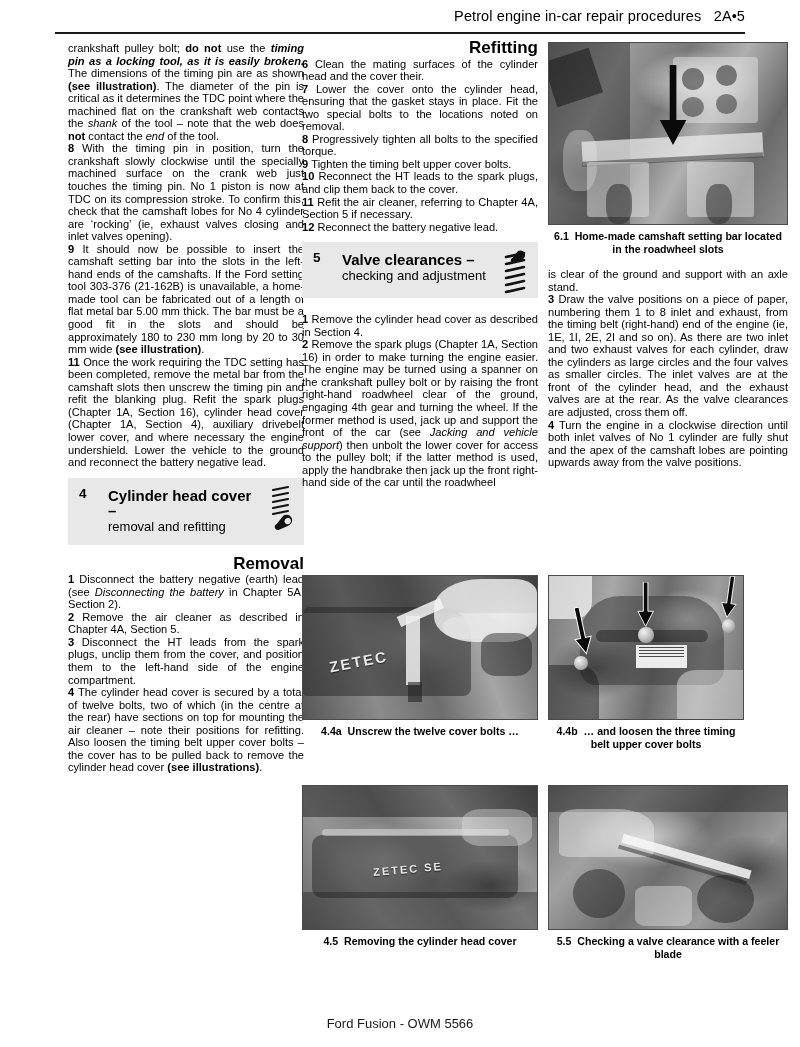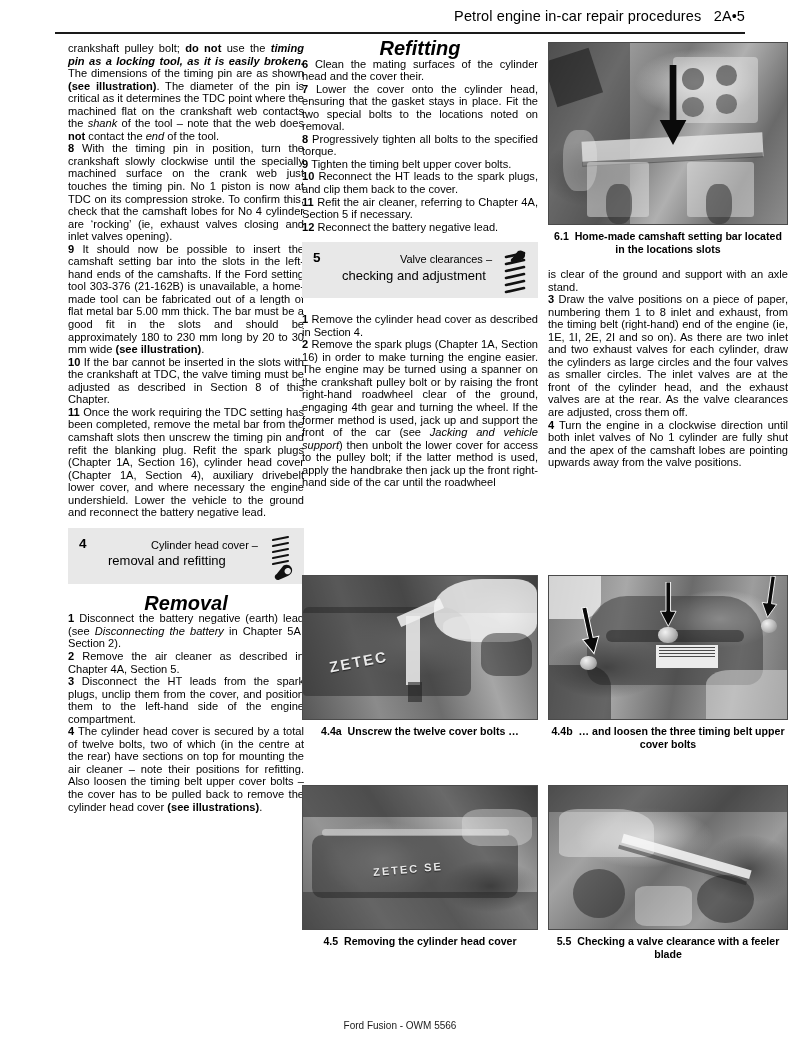--- a/index.html
+++ b/index.html
@@ -57,44 +57,43 @@
     min-height: 56px;
   }
   .section-box .sec-num {
     position: absolute;
     left: 11px; top: 10px;
     font-size: 13.5px;
     font-weight: 700;
   }
   .section-box .sec-title {
     margin-left: 30px;
-    font-size: 11px;
-    font-weight: 400;
+    font-size: 15px;
+    font-weight: 700;
     line-height: 15.5px;
-    text-align: right;
+    text-align: left;
   }
   .section-box .sec-sub {
     margin-left: 30px;
     font-size: 13px;
     font-weight: 400;
     line-height: 15px;
     text-align: left;
   }
   .spanner-icon {
     position: absolute;
     right: 6px; top: 6px;
     width: 34px; height: 52px;
   }
 
   .sub-head {
-    font-size: 20px;
+    font-size: 17px;
     font-weight: 700;
-    font-style: italic;
     margin: 13px 0 3px 0;
-    text-align: center;
+    text-align: right;
   }
   .sub-head.tight { margin-top: 0; }
 
   
   .figure { position: absolute; }
   .photo {
     position: relative;
     width: 100%;
     border: 1px solid #4a4a4a;
     overflow: hidden;
@@ -175,21 +174,21 @@
     height: 1px;
     background: #4a4a4a;
     margin: 2px 3px;
   }
 
   
   .footer {
     position: absolute;
     left: 0; right: 0; bottom: 16px;
     text-align: center;
-    font-size: 10px;
+    font-size: 13px;
     color: #1a1a1a;
   }
 </style>
 </head>
 <body>
 
 <div class="page-header">
   <span>Petrol engine in-car repair procedures</span>
   &nbsp;
   <span>2A•5</span>
@@ -197,21 +196,20 @@
 <div class="header-rule"></div>
 
 <div class="col" id="col1">
 
   <p><span>crankshaft pulley bolt; </span><b>do not</b><span> use the </span><b><i>timing pin as a locking tool, as it is easily broken.</i></b><span> The dimensions of the timing pin are as shown </span><b>(see illustration)</b><span>. The diameter of the pin is critical as it determines the TDC point where the machined flat on the crankshaft web contacts the </span><i>shank</i><span> of the tool – note that the web does </span><b>not</b><span> contact the </span><i>end</i><span> of the tool.</span></p>
 
   <p><span class="num">8</span><span>With the timing pin in position, turn the crankshaft slowly clockwise until the specially machined surface on the crank web just touches the timing pin. No 1 piston is now at TDC on its compression stroke. To confirm this, check that the camshaft lobes for No 4 cylinder are ‘rocking’ (ie, exhaust valves closing and inlet valves opening).</span></p>
 
   <p><span class="num">9</span><span>It should now be possible to insert the camshaft setting bar into the slots in the left-hand ends of the camshafts. If the Ford setting tool 303-376 (21-162B) is unavailable, a home-made tool can be fabricated out of a length of flat metal bar 5.00 mm thick. The bar must be a good fit in the slots and should be approximately 180 to 230 mm long by 20 to 30 mm wide </span><b>(see illustration)</b><span>.</span></p>
 
-  <p><span class="num">10</span><span>If the bar cannot be inserted in the slots with the crankshaft at TDC, the valve timing must be adjusted as described in Section 8 of this Chapter.</span></p>
 
   <p><span class="num">11</span><span>Once the work requiring the TDC setting has been completed, remove the metal bar from the camshaft slots then unscrew the timing pin and refit the blanking plug. Refit the spark plugs (Chapter 1A, Section 16), cylinder head cover (Chapter 1A, Section 4), auxiliary drivebelt lower cover, and where necessary the engine undershield. Lower the vehicle to the ground and reconnect the battery negative lead.</span></p>
 
   <div class="section-box">
     <span class="sec-num">4</span>
     <div class="sec-title">Cylinder head cover –</div>
     <div class="sec-sub">removal and refitting</div>
     <svg class="spanner-icon" viewBox="0 0 34 52">
       <g stroke="#111" stroke-width="2.1" fill="none" stroke-linecap="round">
         <path d="M9 6 L24 3"></path>
@@ -310,21 +308,21 @@
 
     <div class="light-band" style="left:16%;top:66%;width:26%;height:30%;background:rgba(228,228,228,.5);border-radius:3px;"></div>
     <div class="light-band" style="left:58%;top:66%;width:28%;height:30%;background:rgba(228,228,228,.5);border-radius:3px;"></div>
     <div class="dark-band" style="left:24%;top:78%;width:11%;height:22%;border-radius:40%;background:rgba(45,45,45,.55);"></div>
     <div class="dark-band" style="left:66%;top:78%;width:11%;height:22%;border-radius:40%;background:rgba(45,45,45,.55);"></div>
     <svg class="arrow" style="left:44%;top:12%;width:16%;height:46%;" viewBox="0 0 40 100">
       <polygon points="16,0 24,0 24,66 36,66 20,96 4,66 16,66" fill="#0a0a0a"></polygon>
     </svg>
   </div>
   <div class="caption">
-    <span>6.1</span>&nbsp;&nbsp;<span>Home-made camshaft setting bar located in the locations slots</span>
+    <span>6.1</span>&nbsp;&nbsp;<span>Home-made camshaft setting bar located in the roadwheel slots</span>
   </div>
 </div>
 
 <div class="figure" style="left:302px; top:575px; width:236px;">
   <div class="photo eng-b" style="height:145px;">
     <div class="dark-band" style="left:0;top:0;width:100%;height:26%;background:rgba(20,20,20,.42);"></div>
     <div class="dark-band" style="left:0;top:22%;width:72%;height:62%;background:rgba(38,38,38,.5);border-radius:6px 30px 8px 4px;"></div>
     <div class="zetec-text" style="left:11%;top:54%;font-size:15px;transform:rotate(-11deg);">ZETEC</div>
 
     <div class="light-band" style="left:56%;top:2%;width:44%;height:44%;background:rgba(242,242,242,.82);border-radius:46% 22% 30% 40%;"></div>
@@ -333,21 +331,21 @@
     <div class="light-band" style="left:40%;top:22%;width:20%;height:8%;background:rgba(245,245,245,.85);transform:rotate(-24deg);"></div>
     <div class="light-band" style="left:44%;top:28%;width:6%;height:48%;background:rgba(238,238,238,.85);"></div>
     <div class="dark-band" style="left:45%;top:74%;width:6%;height:14%;background:rgba(35,35,35,.6);"></div>
     <div class="dark-band" style="left:76%;top:40%;width:22%;height:30%;background:rgba(25,25,25,.45);border-radius:30%;"></div>
   </div>
   <div class="caption">
     <span>4.4a</span>&nbsp;&nbsp;<span>Unscrew the twelve cover bolts …</span>
   </div>
 </div>
 
-<div class="figure" style="left:548px; top:575px; width:240px;">
+<div class="figure" style="left:548px; top:575px; width:196px;">
   <div class="photo eng-c" style="height:145px;">
     <div class="light-band" style="left:0;top:0;width:22%;height:30%;background:rgba(246,246,246,.72);border-radius:0 0 40% 0;"></div>
 
     <div class="dark-band" style="left:16%;top:14%;width:74%;height:62%;background:rgba(55,55,55,.52);border-radius:40px 40px 16px 16px;"></div>
     <div class="dark-band" style="left:24%;top:38%;width:58%;height:8%;background:rgba(25,25,25,.45);border-radius:6px;"></div>
     <div class="label-sticker" style="left:45%;top:48%;width:26%;height:16%;">
       <i></i>
         <i></i>
         <i></i>
         <i></i>

